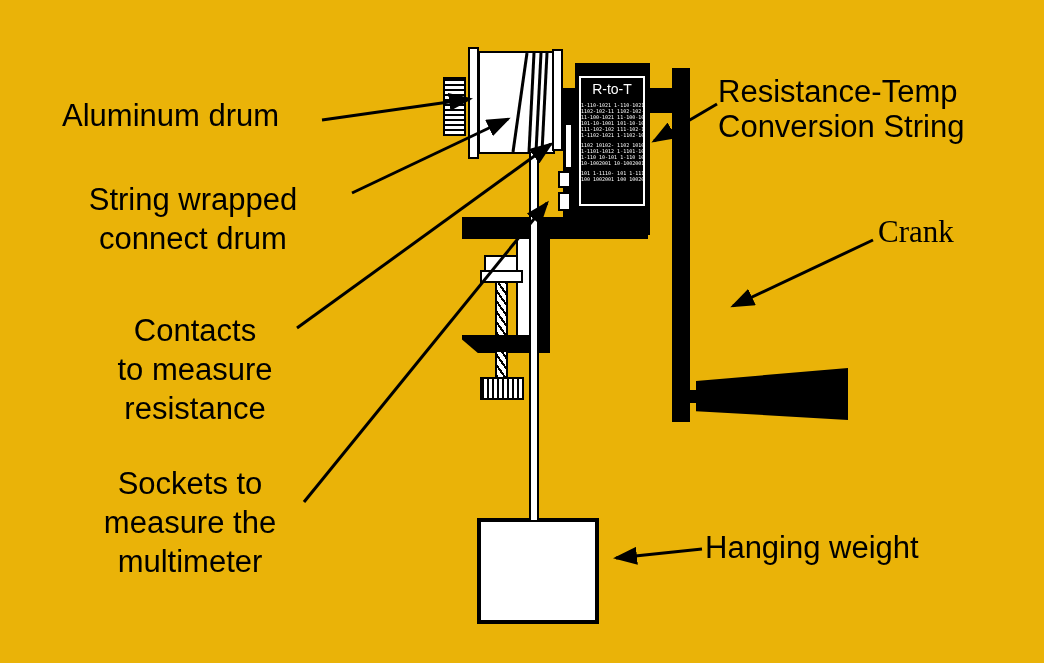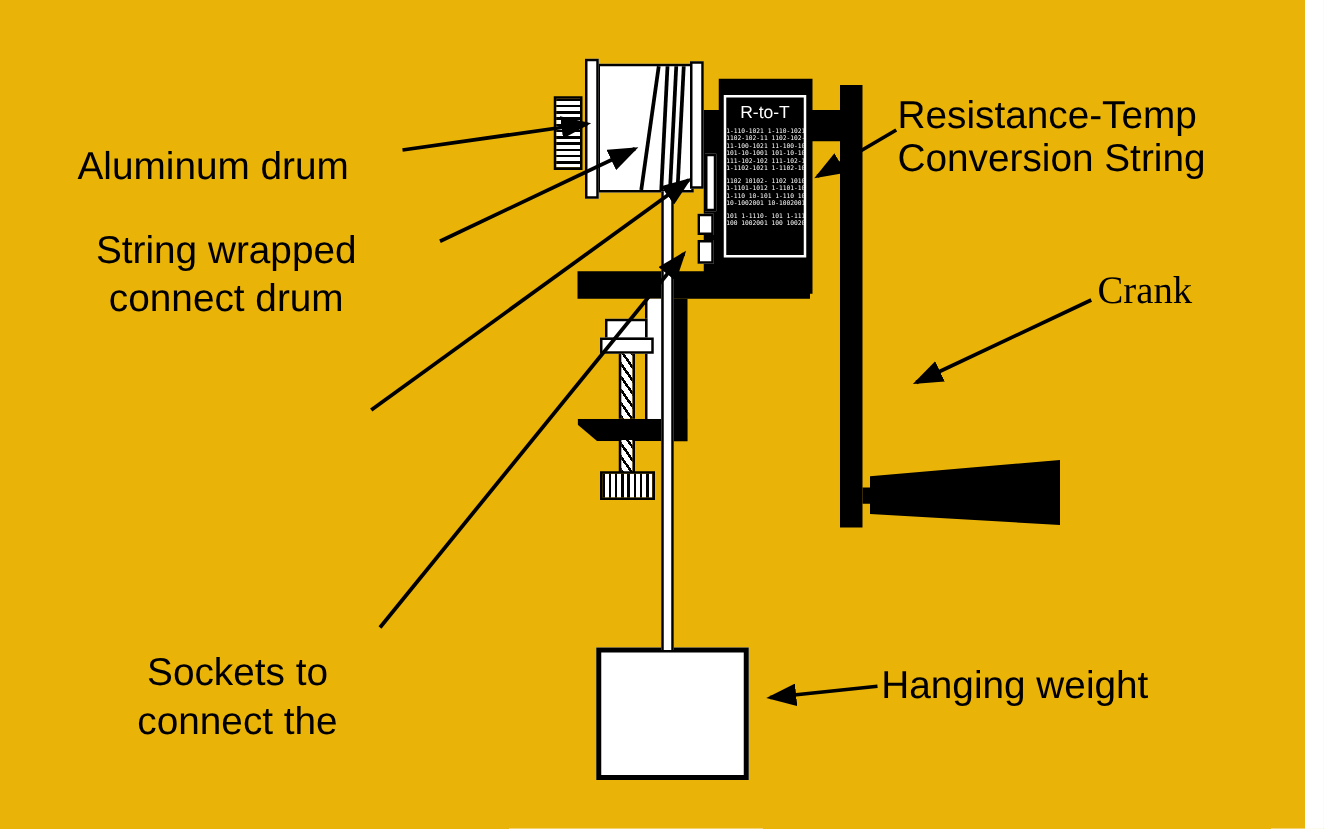--- a/index.html
+++ b/index.html
@@ -118,33 +118,39 @@
       <line x1="322" y1="120" x2="470" y2="99" marker-end="url(#ah)"></line>
       <line x1="352" y1="193" x2="508" y2="119" marker-end="url(#ah)"></line>
       <line x1="297" y1="328" x2="551" y2="144" marker-end="url(#ah)"></line>
       <line x1="304" y1="502" x2="547" y2="203" marker-end="url(#ah)"></line>
       <line x1="717" y1="104" x2="654" y2="141" marker-end="url(#ah)"></line>
       <line x1="873" y1="240" x2="733" y2="306" marker-end="url(#ah)"></line>
       <line x1="702" y1="549" x2="616" y2="558" marker-end="url(#ah)"></line>
     </g>
   </svg>
 
-  <div class="label" style="left:62px;top:113px;">
+  <div class="label" style="left:62px;top:96px;">
     <span class="ln">Aluminum drum</span>
   </div>
 
-  <div class="label center" style="left:16px;top:180px;width:330px;">
+  <div class="label center" style="left:28px;top:180px;width:330px;">
     <span class="ln">String wrapped</span>
     <span class="ln">connect drum</span>
   </div>
 
+  <div class="label center" style="left:50px;top:311px;width:290px;">
+    <span class="ln">Contacts</span>
+    <span class="ln">to measure</span>
+    <span class="ln">resistance</span>
+  </div>
 
-  <div class="label center" style="left:45px;top:518px;width:290px;">
+  <div class="label center" style="left:45px;top:464px;width:290px;">
     <span class="ln">Sockets to</span>
-    <span class="ln">connect the</span>
+    <span class="ln">measure the</span>
+    <span class="ln">multimeter</span>
   </div>
 
   <div class="label" style="left:718px;top:74px;line-height:35px;">
     <span class="ln">Resistance-Temp</span>
     <span class="ln">Conversion String</span>
   </div>
 
   <div class="label" style="left:878px;top:212px;font-family:Liberation Serif, serif;">
     <span class="ln">Crank</span>
   </div>

